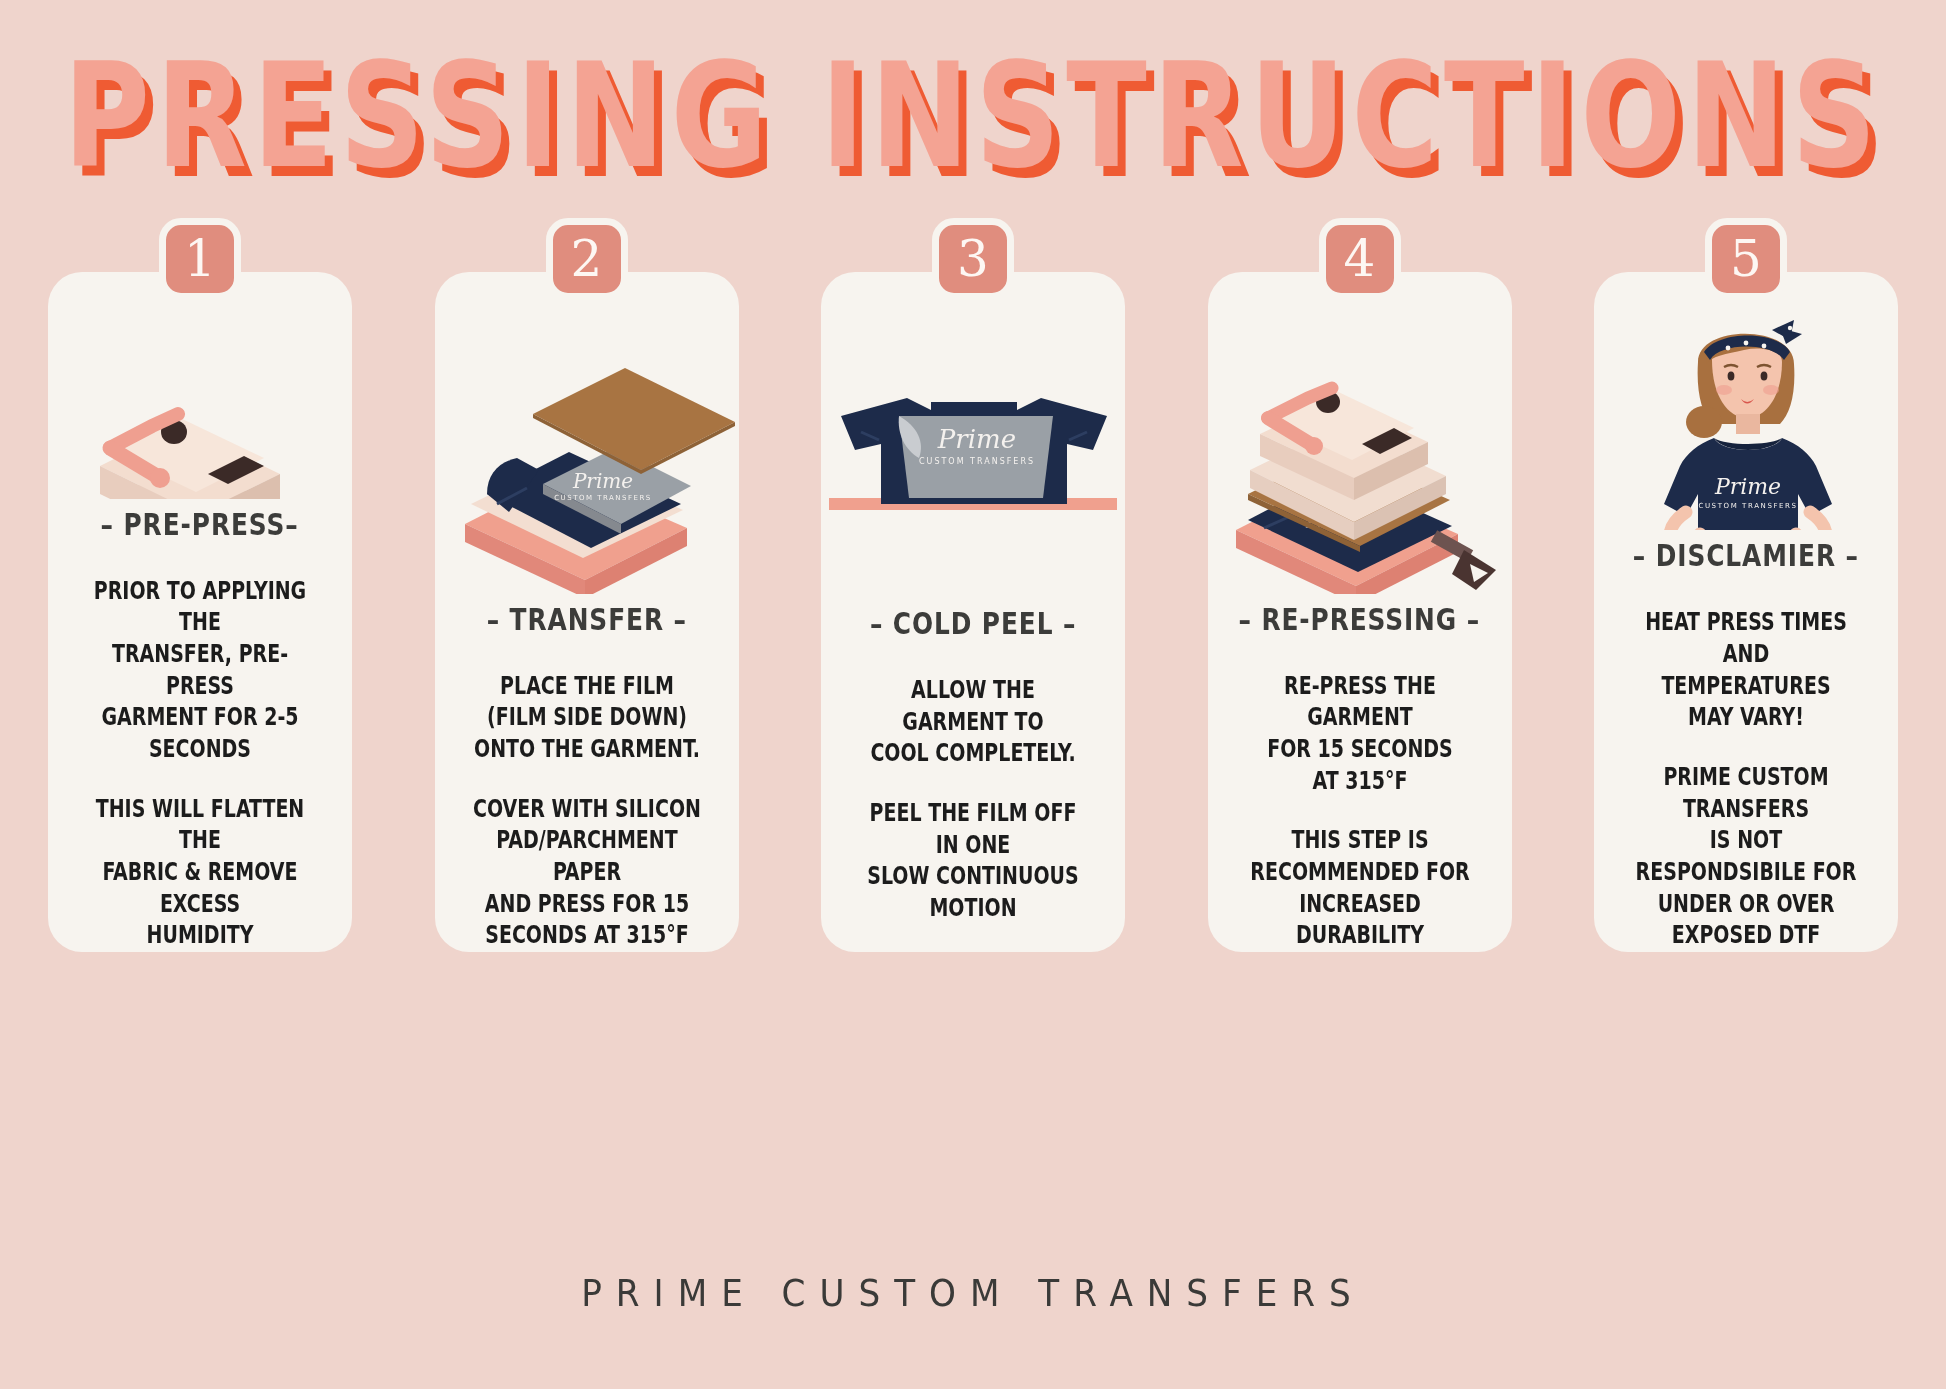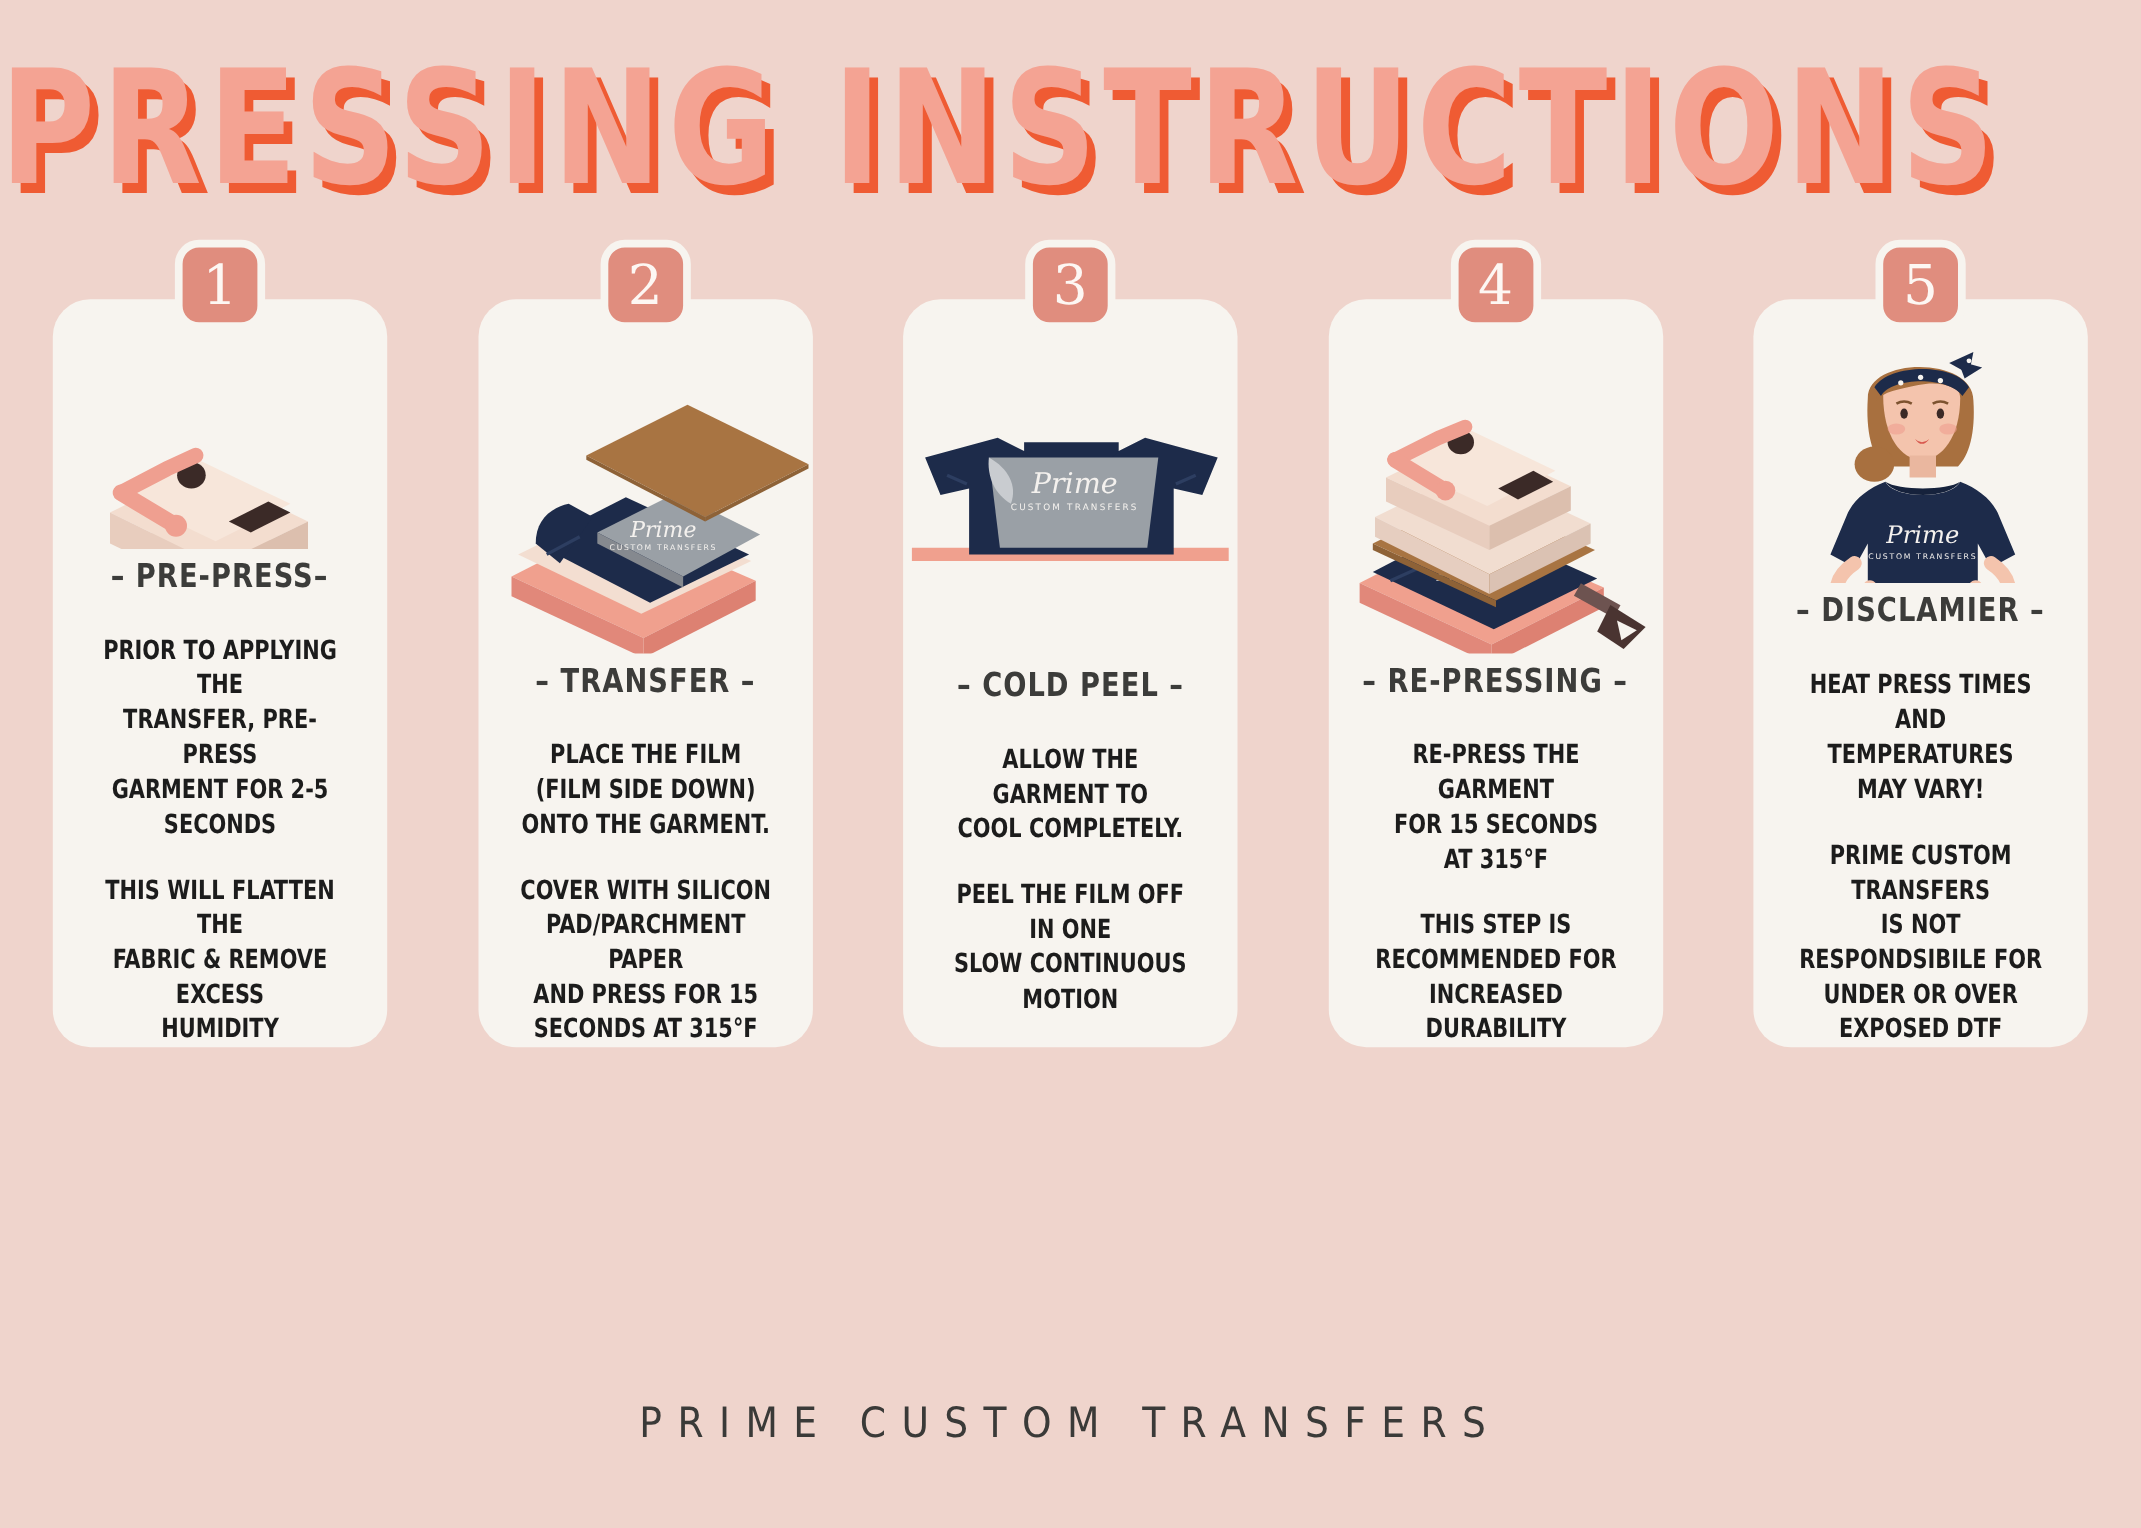--- a/index.html
+++ b/index.html
@@ -7,20 +7,21 @@
     width:1946px;height:1389px;
     background:#efd4cc;
     font-family:"Liberation Sans", sans-serif;
     overflow:hidden;
     position:relative;
   }
 
   
   .title-wrap{
     position:absolute;top:44px;left:0;width:100%;
+    text-align:center;
     height:140px;
   }
   .title{
     display:inline-block;position:relative;
     font-family:"DejaVu Sans", sans-serif;
     font-weight:bold;
     font-size:118px;
     letter-spacing:6px;
     line-height:1;
     color:#f4a393;

